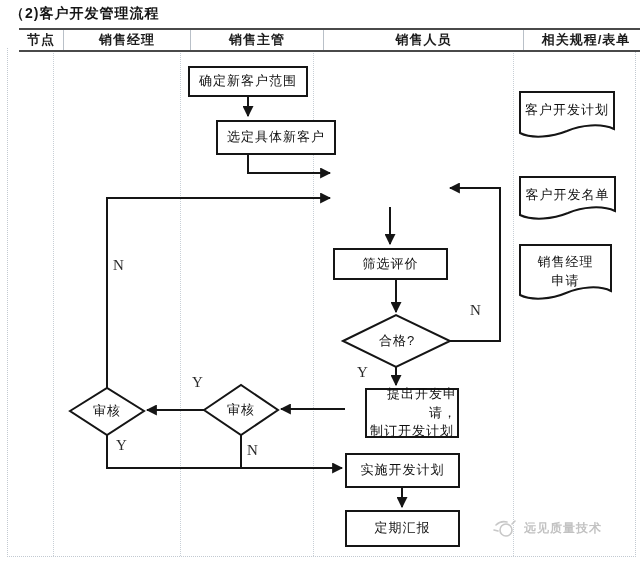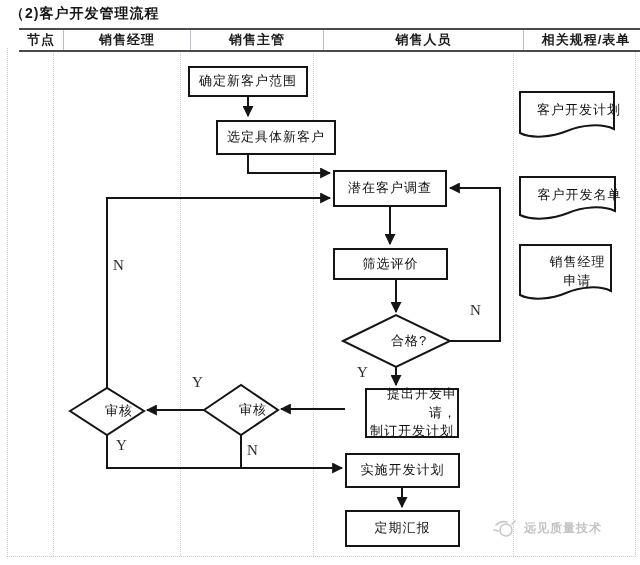--- a/index.html
+++ b/index.html
@@ -47,21 +47,21 @@
   .n2{left:188px;top:120px;width:120px;height:35px;margin-left:28px;}
   .n3{left:333px;top:170px;width:114px;height:37px;}
   .n4{left:333px;top:248px;width:115px;height:32px;}
   .n5{left:365px;top:388px;width:94px;height:50px;text-align:right;}
   .n6{left:345px;top:453px;width:115px;height:35px;}
   .n7{left:345px;top:510px;width:115px;height:37px;}
   
   .shape-label{
     position:absolute;z-index:2;display:flex;align-items:center;justify-content:center;
     font-size:13px;letter-spacing:1px;color:#101010;text-align:center;background:transparent;
-    flex-direction:column;line-height:1.5;padding-left:12px;
+    flex-direction:column;line-height:1.5;
   }
   .dq{left:352px;top:330px;width:90px;height:22px;}
   .dl{left:77px;top:400px;width:60px;height:22px;}
   .dr{left:211px;top:399px;width:60px;height:22px;}
   .doc1{left:520px;top:96px;width:94px;height:28px;}
   .doc2{left:520px;top:181px;width:95px;height:28px;}
   .doc3{left:520px;top:250px;width:91px;height:42px;}
   
   .yn{
     position:absolute;z-index:2;font-family:"Liberation Serif","DejaVu Serif",serif;
@@ -130,23 +130,20 @@
       <path d="M520,245 L611,245 L611,291 C599,285 580,287 566,293 C552,299 532,301 520,295 Z"></path>
     </g>
   </svg>
 
   <div class="node n1">
     <span>确定新客户范围</span>
   </div>
   <div class="node n2">
     <span>选定具体新客户</span>
   </div>
-  <div class="node n3">
-    <span>潜在客户调查</span>
-  </div>
   <div class="node n4">
     <span>筛选评价</span>
   </div>
   <div class="node n5">
     <span>提出开发申请，</span>
     <span>制订开发计划</span>
   </div>
   <div class="node n6">
     <span>实施开发计划</span>
   </div>

